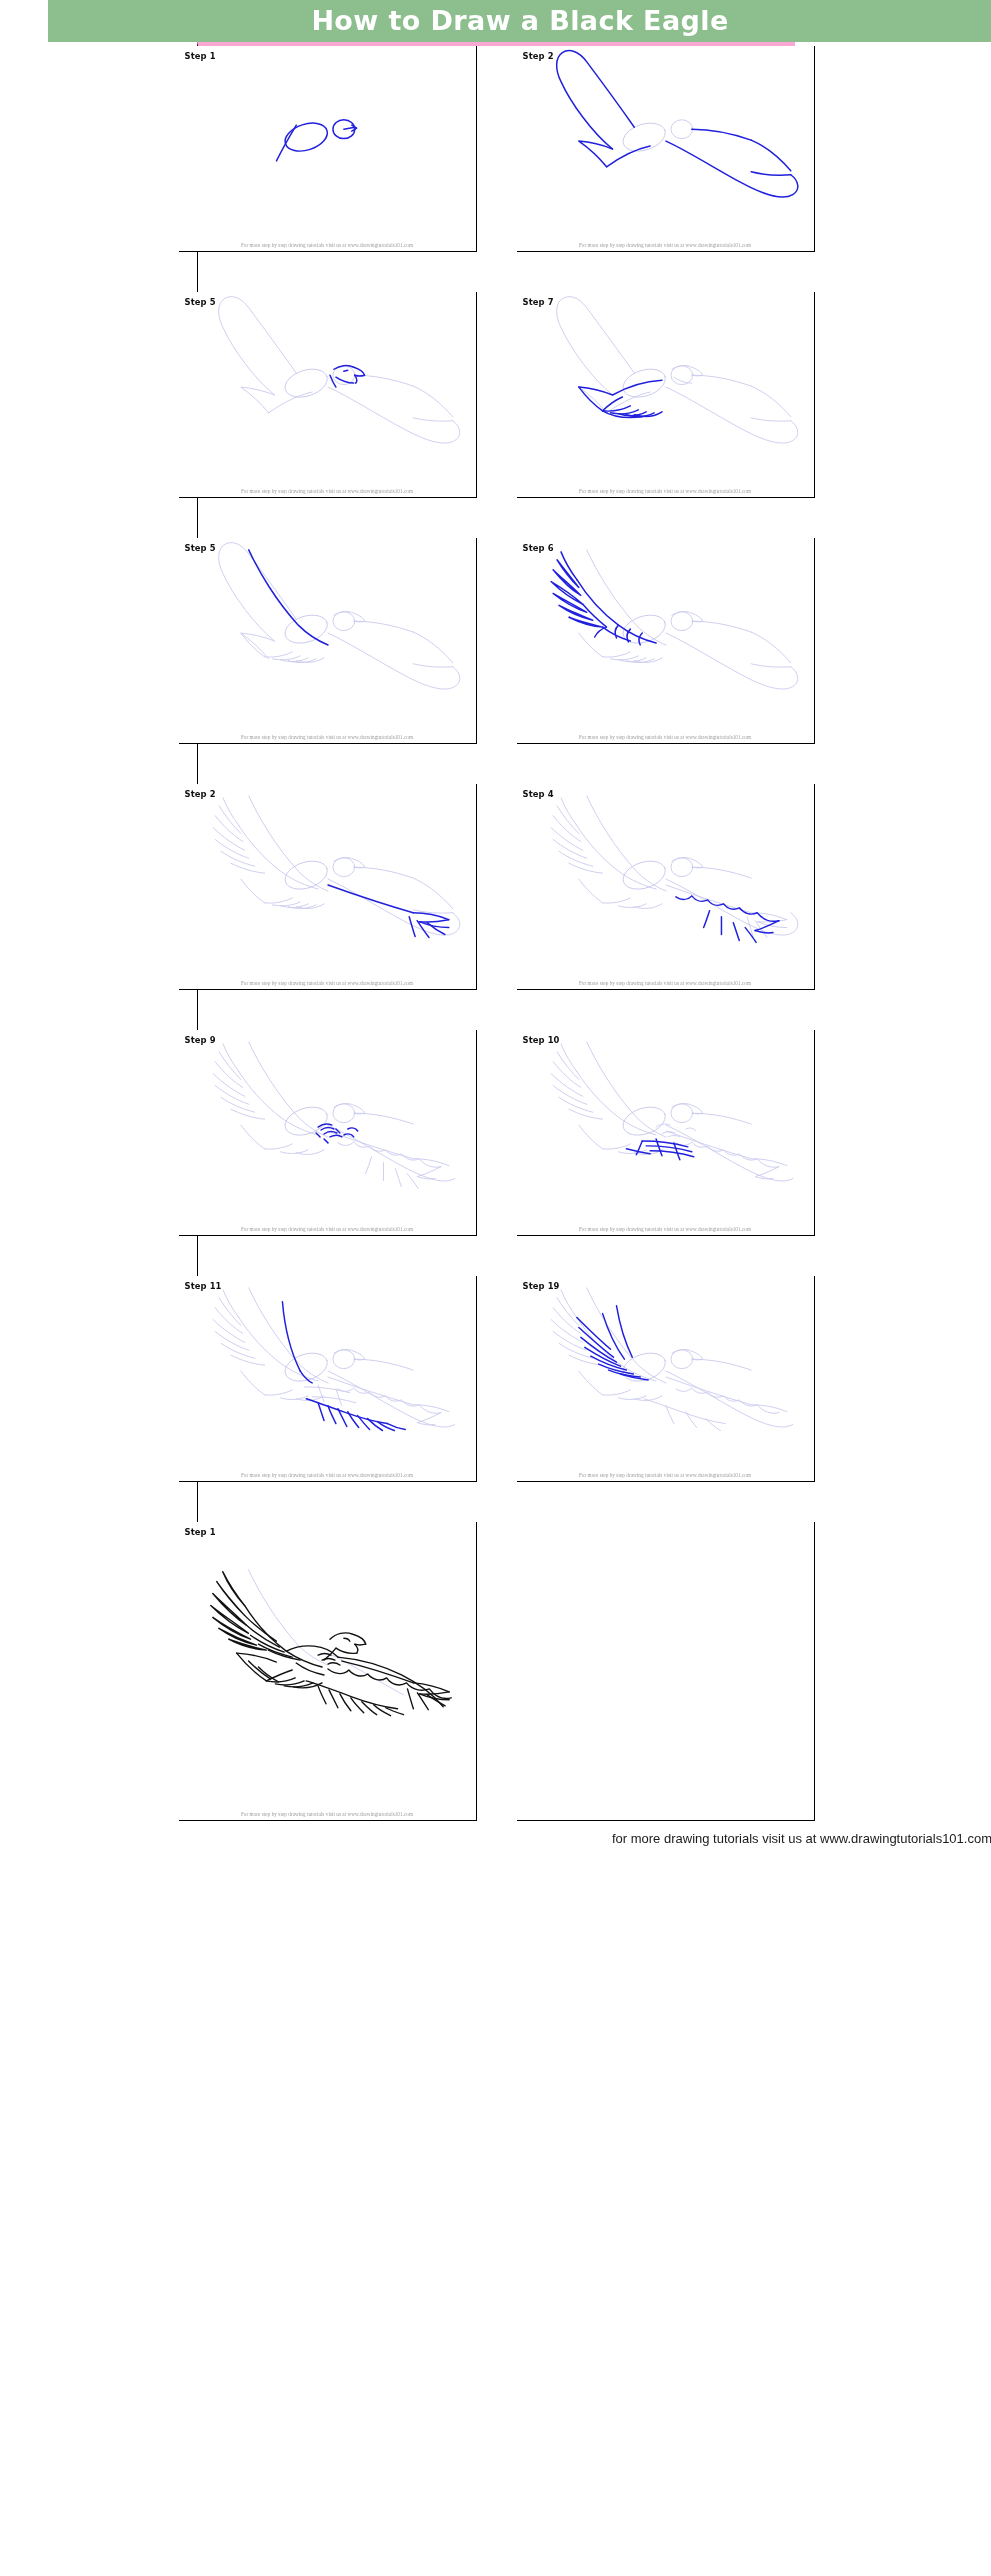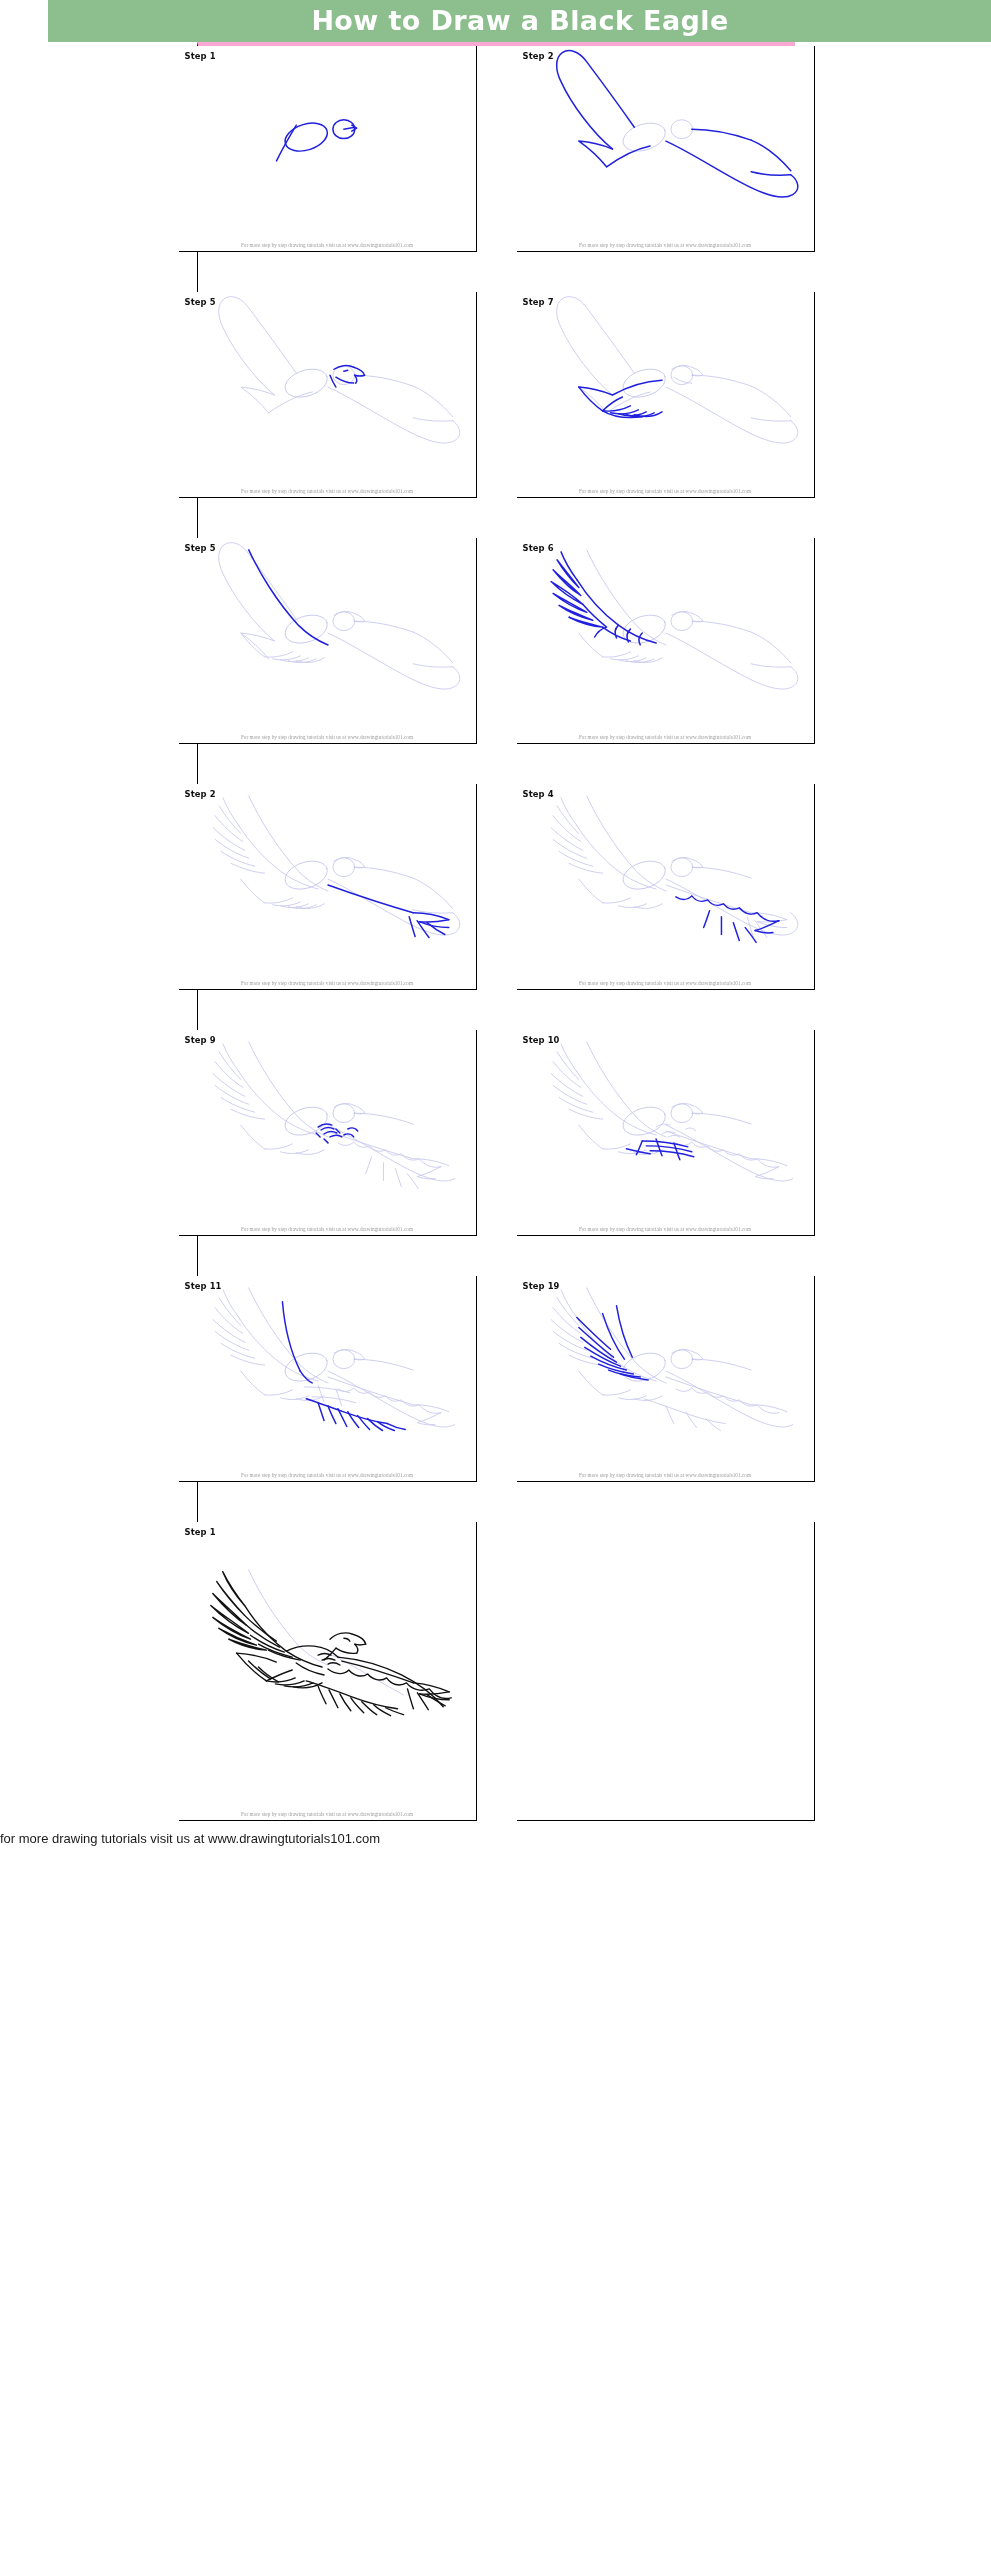--- a/index.html
+++ b/index.html
@@ -60,21 +60,21 @@
     color:#9a9a9a;
     font-family:"Liberation Serif",serif;
     letter-spacing:0.05px;
     z-index:5;
   }
 
   .art{position:absolute;inset:0;width:100%;height:100%;}
 
   
   .site-footer{
-    text-align:left;
+    text-align:right;
     font-size:13px;
     color:#1a1a1a;
     padding:10px 0 12px 0;
     font-family:"Liberation Sans",sans-serif;
   }
 
   
   .g  {fill:none;stroke:#c9c9ee;stroke-width:.9;stroke-linecap:round;stroke-linejoin:round;}
   .b  {fill:none;stroke:#2020dd;stroke-width:1.5;stroke-linecap:round;stroke-linejoin:round;}
   .k  {fill:none;stroke:#111111;stroke-width:1.4;stroke-linecap:round;stroke-linejoin:round;}

